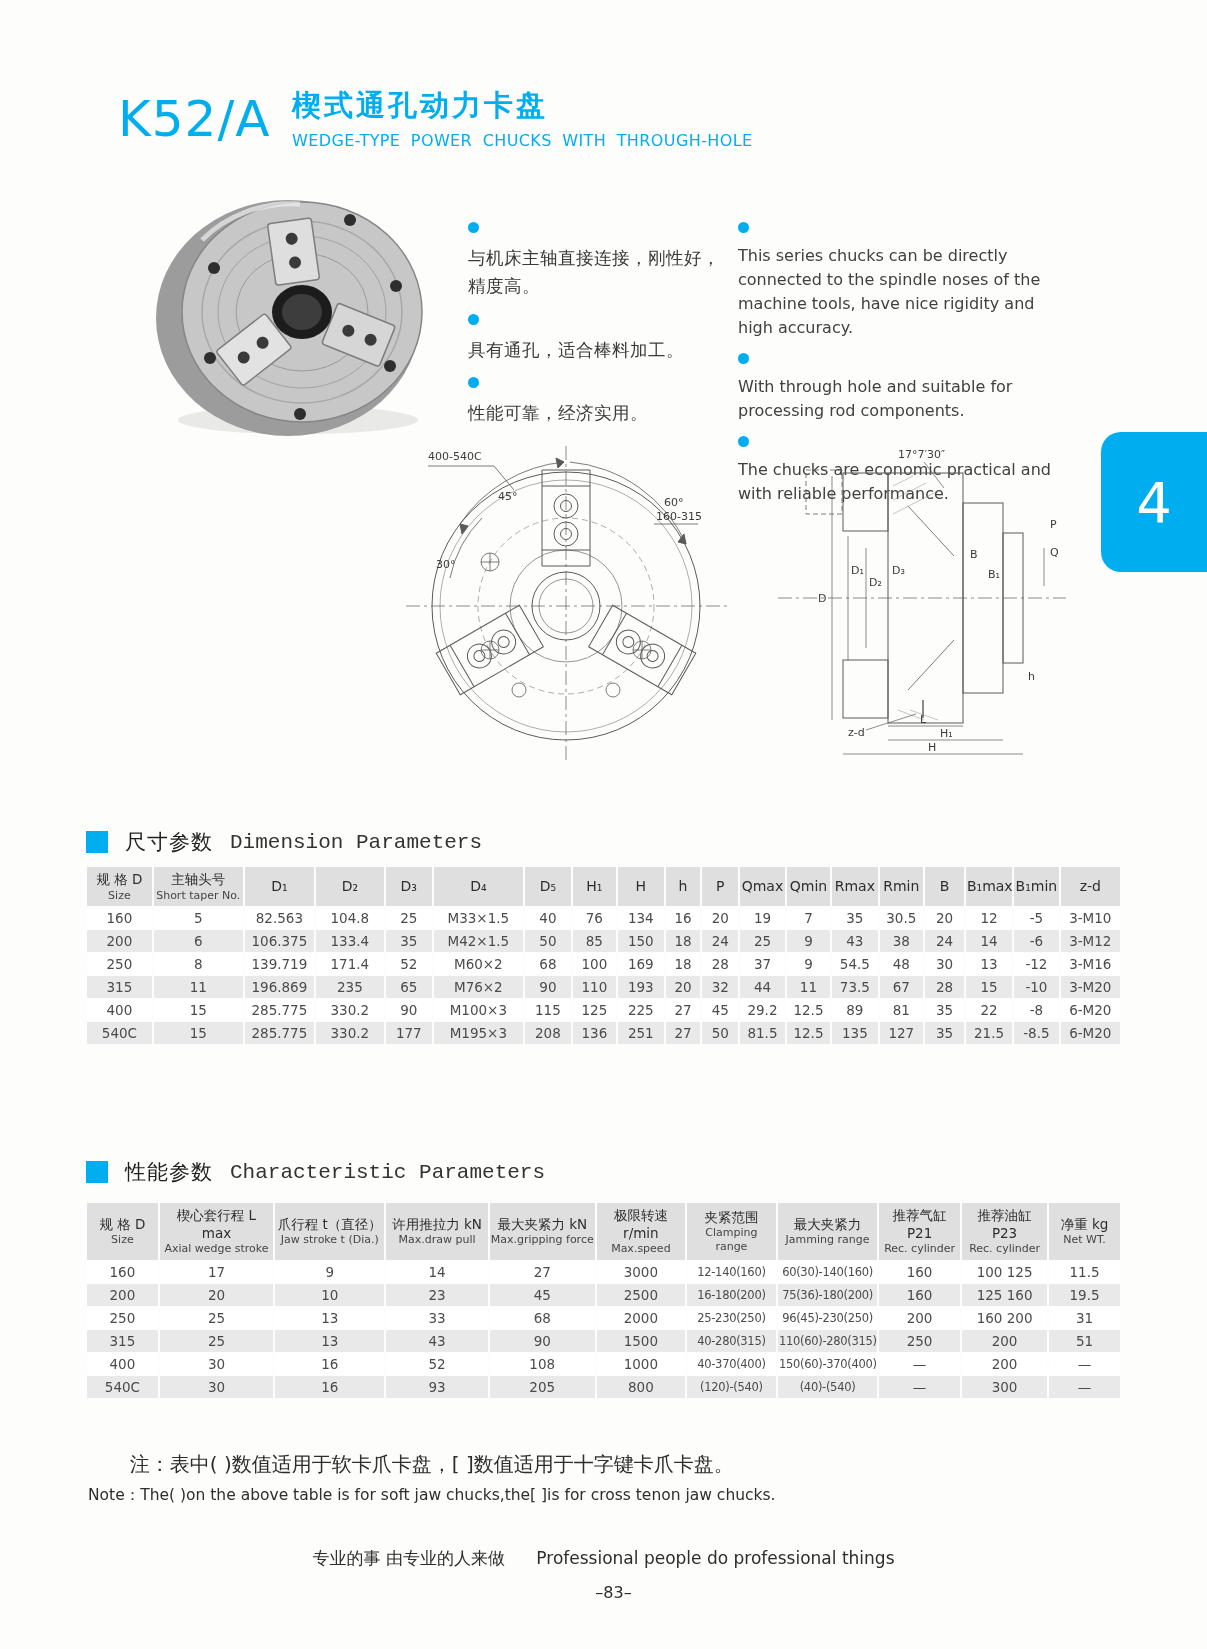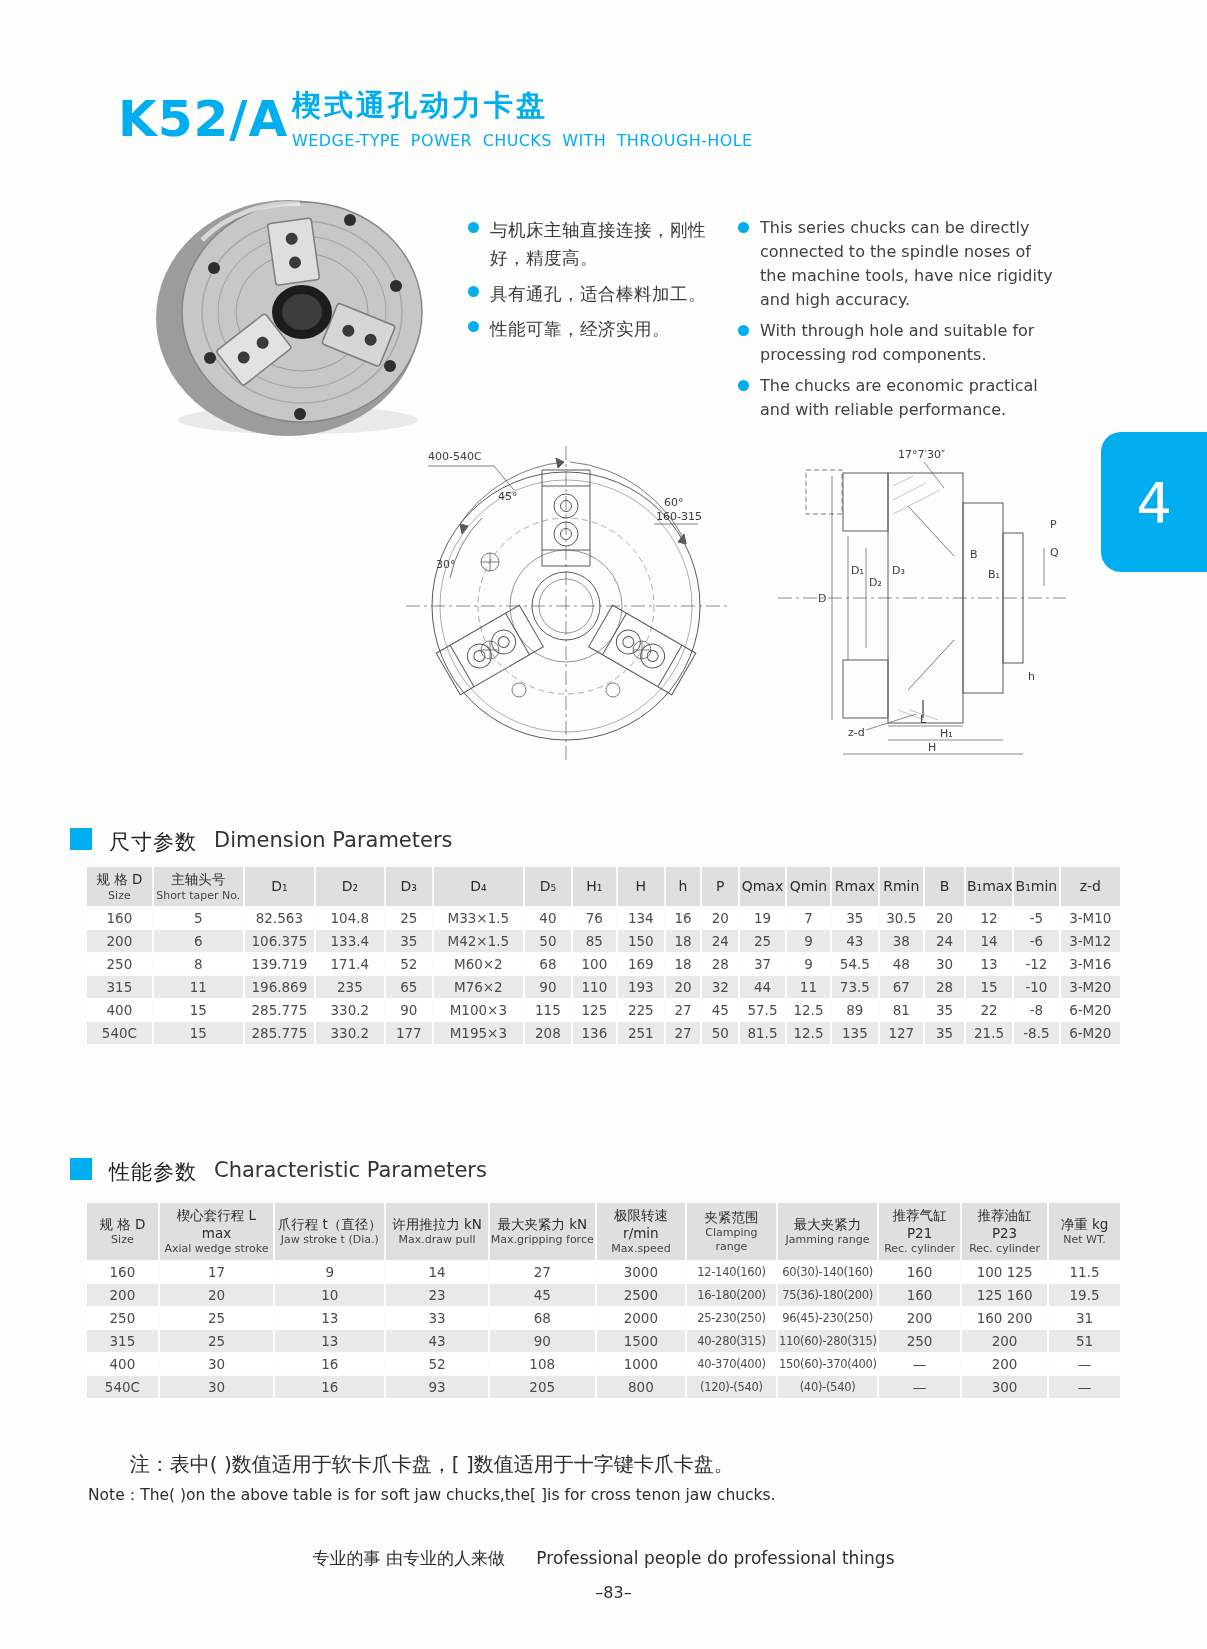--- a/index.html
+++ b/index.html
@@ -4,41 +4,41 @@
 <style>
   :root{ --accent:#00aeef; }
   *{margin:0;padding:0;box-sizing:border-box;}
   html,body{background:#ffffff;}
   .page{
     position:relative; width:1207px; height:1649px; margin:0 auto;
     background:#fdfdfb; overflow:hidden;
     font-family:"DejaVu Sans","Liberation Sans",sans-serif; color:#333;
   }
   
-  .model{position:absolute;left:118px;top:90px;font-size:50px;font-weight:bold;color:var(--accent);letter-spacing:1px;}
+  .model{position:absolute;left:118px;top:90px;font-size:50px;font-weight:normal;color:var(--accent);letter-spacing:1px;}
   .titles{position:absolute;left:292px;top:86px;}
   .title-zh{font-size:29px;font-weight:600;color:var(--accent);letter-spacing:3px;}
   .title-en{font-size:16px;color:var(--accent);margin-top:5px;letter-spacing:.4px;word-spacing:5px;}
   
   .photo{position:absolute;left:150px;top:188px;width:300px;height:260px;}
   .features{position:absolute;list-style:none;}
-  .features li{display:flex;gap:11px;margin-bottom:7px;}
+  .features li{display:flex;gap:11px;margin-bottom:7px;flex-direction:column;}
   .features .dot{flex:0 0 auto;width:11px;height:11px;border-radius:50%;background:var(--accent);margin-top:6px;}
   .features-zh{left:468px;top:216px;width:268px;font-size:17.5px;color:#3a3a3a;line-height:1.62;letter-spacing:.5px;}
   .features-en{left:738px;top:216px;width:315px;font-size:16px;color:#404040;line-height:1.5;}
   
   .drawing-left{position:absolute;left:398px;top:428px;width:335px;height:335px;}
   .drawing-right{position:absolute;left:748px;top:428px;width:325px;height:335px;}
   .drawing-left svg, .drawing-right svg{width:100%;height:100%;}
   svg text{font-family:"DejaVu Sans","Liberation Sans",sans-serif;font-size:11px;fill:#3b3b3b;}
   
   .side-tab{position:absolute;right:0;top:432px;width:106px;height:140px;background:var(--accent);
     border-radius:20px 0 0 20px;color:#fff;font-size:56px;display:flex;align-items:center;justify-content:center;}
   
-  .sec-head{position:absolute;left:70px;display:flex;align-items:flex-start;gap:17px;}
+  .sec-head{position:absolute;left:86px;display:flex;align-items:center;gap:17px;font-family:Liberation Mono, monospace;}
   .sec-head .sq{width:22px;height:22px;background:var(--accent);}
   .sec-head .zh{font-size:21px;color:#1f1f1f;letter-spacing:1px;}
   .sec-head .en{font-size:21px;color:#333;}
   #sec1{top:828px;} #sec2{top:1158px;}
   
   table.data-table{position:absolute;left:85px;width:1037px;table-layout:fixed;
     border-collapse:separate;border-spacing:2px 1px;font-size:13.5px;color:#4b4b4b;}
   #dim-table{top:866px;} #char-table{top:1202px;}
   .data-table th{background:#dfdfdf;font-weight:normal;padding:4px 1px;vertical-align:middle;text-align:center;}
   .data-table td{background:#fff;text-align:center;padding:3px 1px;height:22px;vertical-align:middle;}
@@ -429,21 +429,21 @@
           <td>15</td>
           <td>285.775</td>
           <td>330.2</td>
           <td>90</td>
           <td>M100×3</td>
           <td>115</td>
           <td>125</td>
           <td>225</td>
           <td>27</td>
           <td>45</td>
-          <td>57.5</td>
+          <td>29.2</td>
           <td>12.5</td>
           <td>89</td>
           <td>81</td>
           <td>35</td>
           <td>22</td>
           <td>-8</td>
           <td>6-M20</td>
         </tr>
         <tr>
           <td>540C</td>

